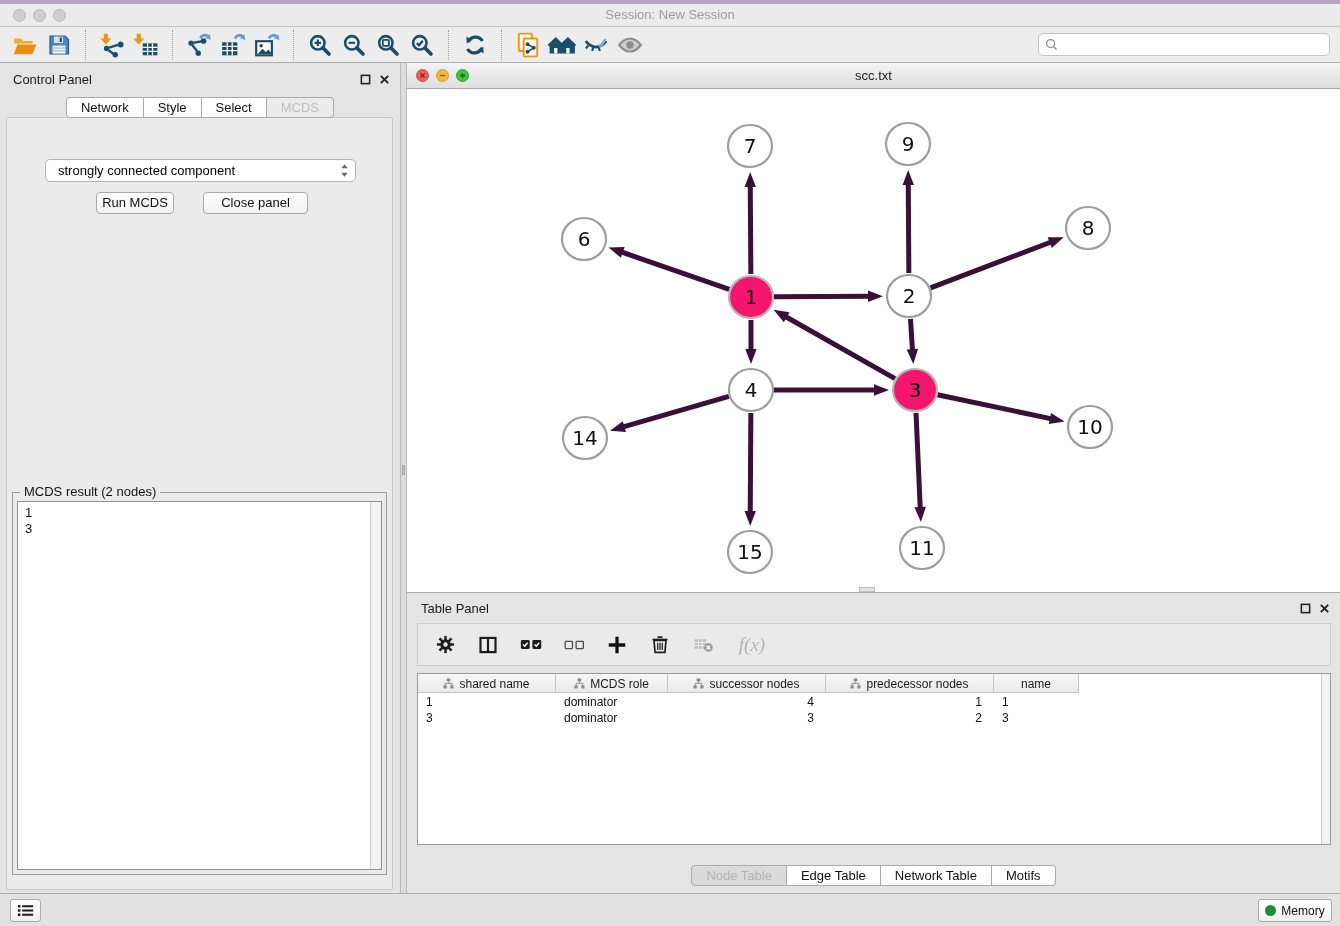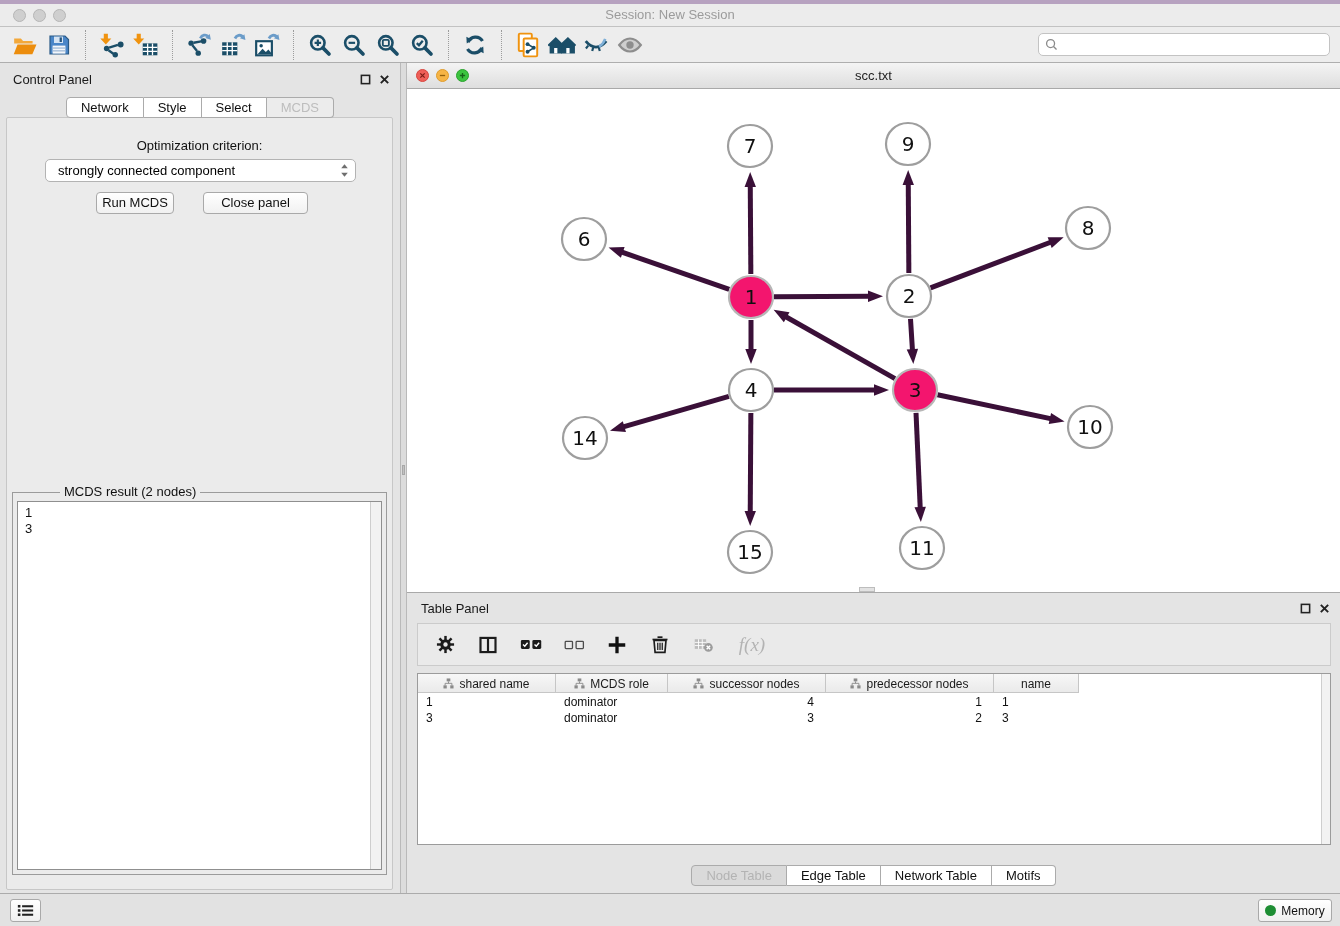--- a/index.html
+++ b/index.html
@@ -29,21 +29,21 @@
   .seg { height:21px; line-height:19px; padding:0 14px; font-size:13px; color:#111; background:#fff; border:1px solid #ababab; border-left:none; cursor:default; }
   .seg:first-child { border-left:1px solid #ababab; border-radius:4px 0 0 4px; }
   .seg:last-child { border-radius:0 4px 4px 0; }
   .seg-active { background:#ececec; color:#bdbdbd; }
   .cp-content { left:6px; top:54px; width:387px; height:773px; border:1px solid #c7c7c7; border-radius:2px; background:#ebebeb; }
   .opt-label { left:0; top:20px; width:100%; text-align:center; font-size:13px; color:#111; }
   .dropdown { left:38px; top:41px; width:311px; height:23px; background:#fff; border:1px solid #b3b3b3; border-radius:5px; display:flex; align-items:center; padding:0 6px 0 12px; font-size:13px; }
   .dropdown .dd-label { flex:1; }
   .mac-btn { position:absolute; height:22px; background:linear-gradient(#ffffff,#f1f1f1); border:1px solid #a9a9a9; border-radius:4px; font-size:13px; color:#111; text-align:center; line-height:20px; }
   .fieldset { left:5px; top:374px; width:375px; height:383px; border:1px solid #9b9b9b; }
-  .fieldset-legend { position:absolute; top:-9px; left:7px; background:#ebebeb; padding:0 4px; font-size:13px; color:#111;margin-left:40px; }
+  .fieldset-legend { position:absolute; top:-9px; left:7px; background:#ebebeb; padding:0 4px; font-size:13px; color:#111; }
   .result-box { position:absolute; left:4px; top:8px; right:4px; bottom:4px; background:#fff; border:1px solid #8f8f8f; overflow:hidden; }
   .result-lines { position:absolute; left:0; top:0; right:11px; bottom:0; padding:3px 7px; font-size:13px; line-height:16px; color:#111; }
   .vscroll { position:absolute; right:0; top:0; bottom:0; width:11px; background:#f2f2f2; border-left:1px solid #cecece; }
 
   
   .vsplitter { left:400px; top:63px; width:7px; height:830px; background:#dcdcdc; border-left:1px solid #b9b9b9; border-right:1px solid #b9b9b9; }
   .vsplit-handle { position:absolute; left:1px; top:402px; width:3px; height:10px; background:#c2c2c2; border:1px solid #a8a8a8; }
 
   
   .net-window { left:407px; top:63px; width:933px; height:529px; }
@@ -248,21 +248,20 @@
           <path d="M2 2l8 8M10 2l-8 8" stroke="#222" stroke-width="2.1"></path>
         </svg>
     </div>
     <div class="abs cp-tabs">
         <div class="seg">Network</div>
         <div class="seg">Style</div>
         <div class="seg">Select</div>
         <div class="seg seg-active">MCDS</div>
       </div>
     <div class="abs cp-content">
-      <div class="abs opt-label">Optimization criterion:</div>
       <div class="abs dropdown">
         <span class="dd-label">strongly connected component</span>
         <svg width="9" height="15" viewBox="0 0 10 16">
             <path d="M5 1l3.6 4.6H1.4z" fill="#6e6e6e"></path>
             <path d="M5 15l3.6-4.6H1.4z" fill="#6e6e6e"></path>
           </svg>
       </div>
       <div class="mac-btn" style="left:89px; top:74px; width:78px;">Run MCDS</div>
       <div class="mac-btn" style="left:196px; top:74px; width:105px;">Close panel</div>
       <div class="abs fieldset">

